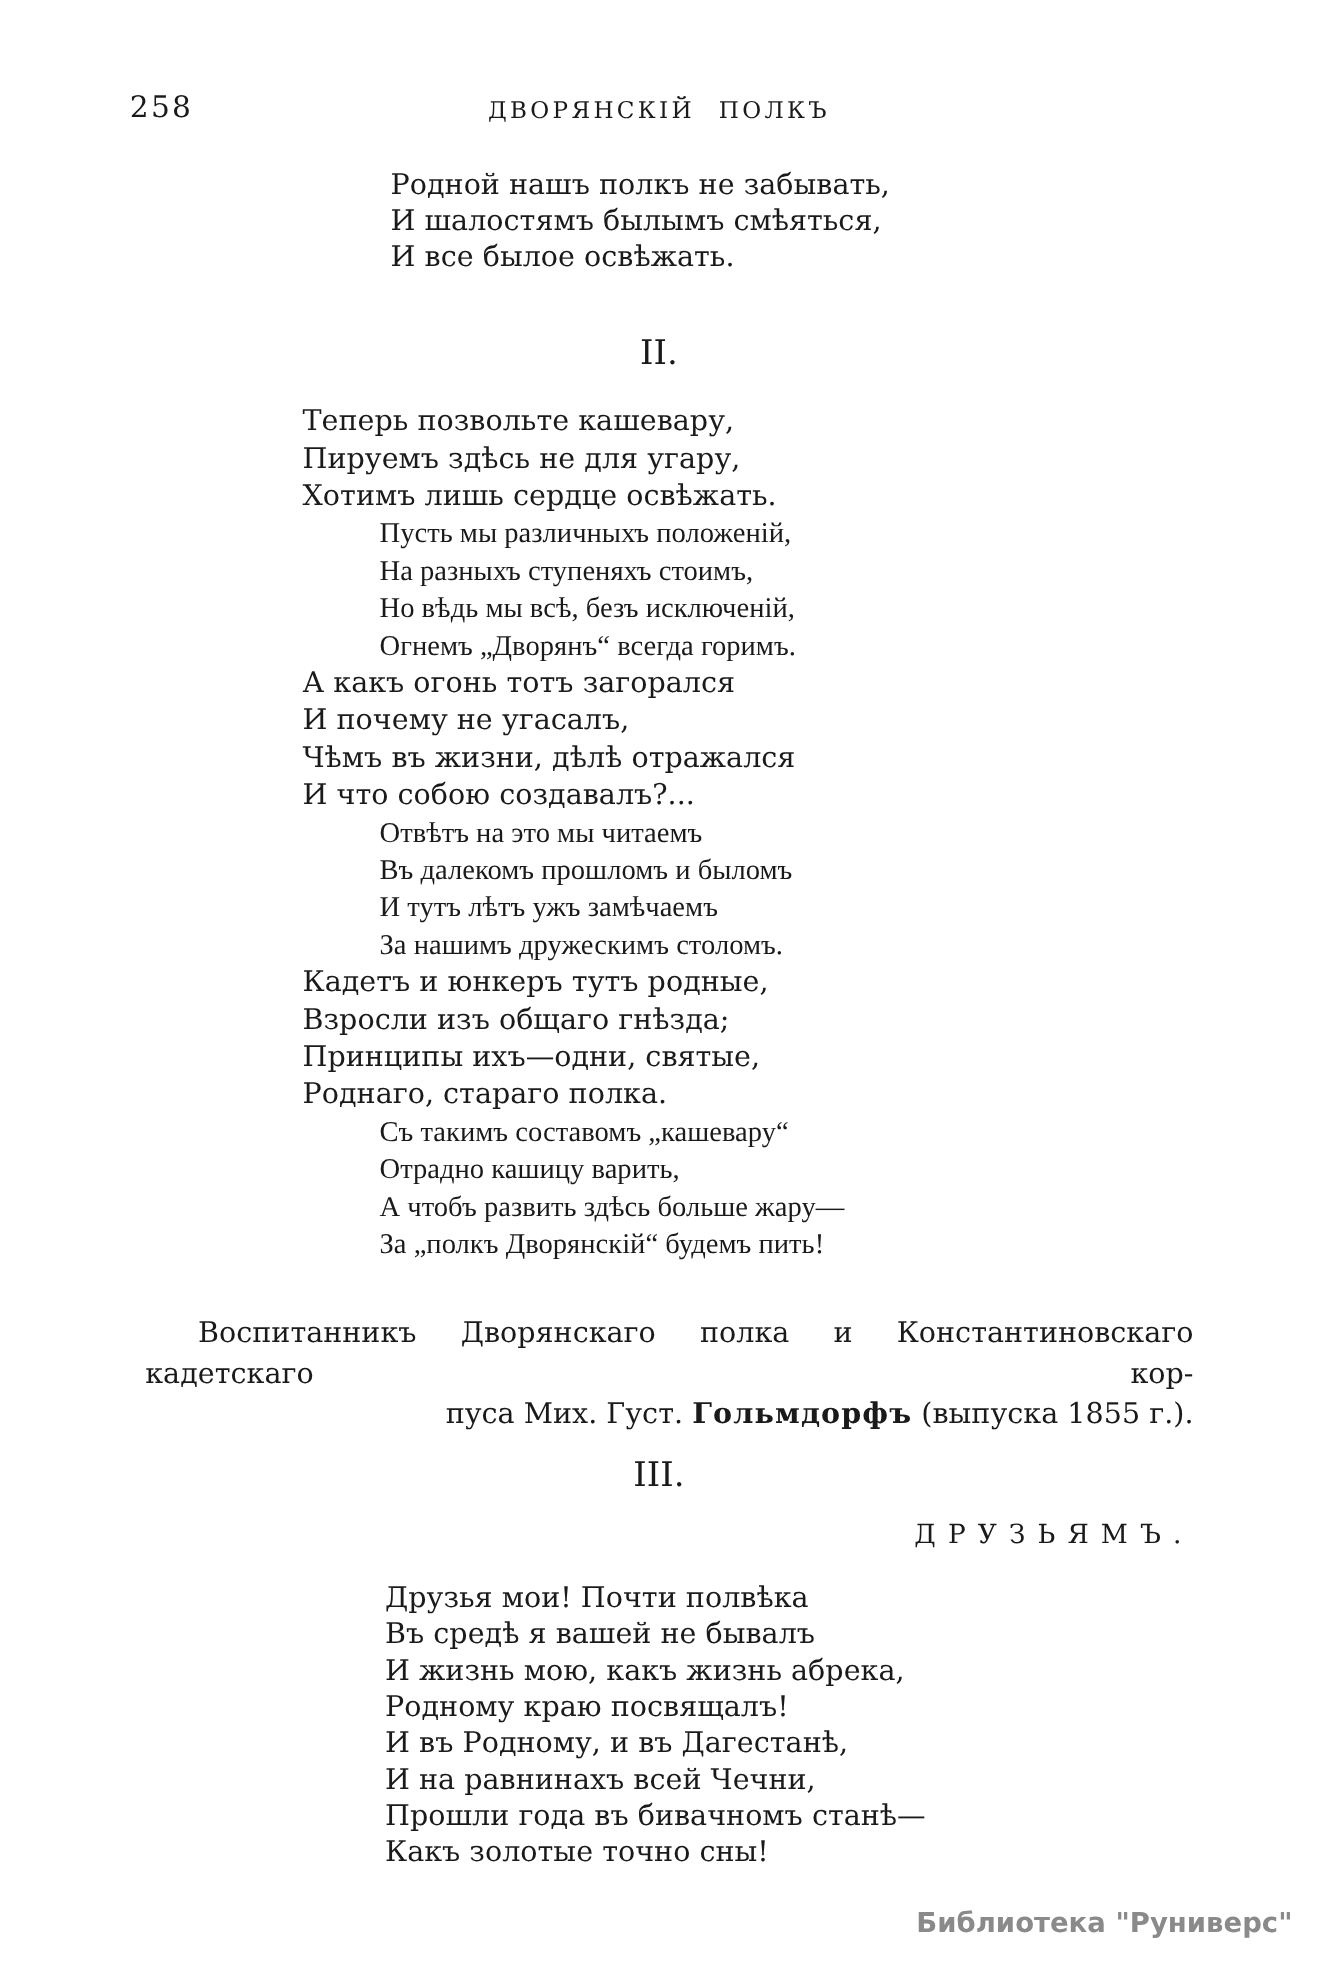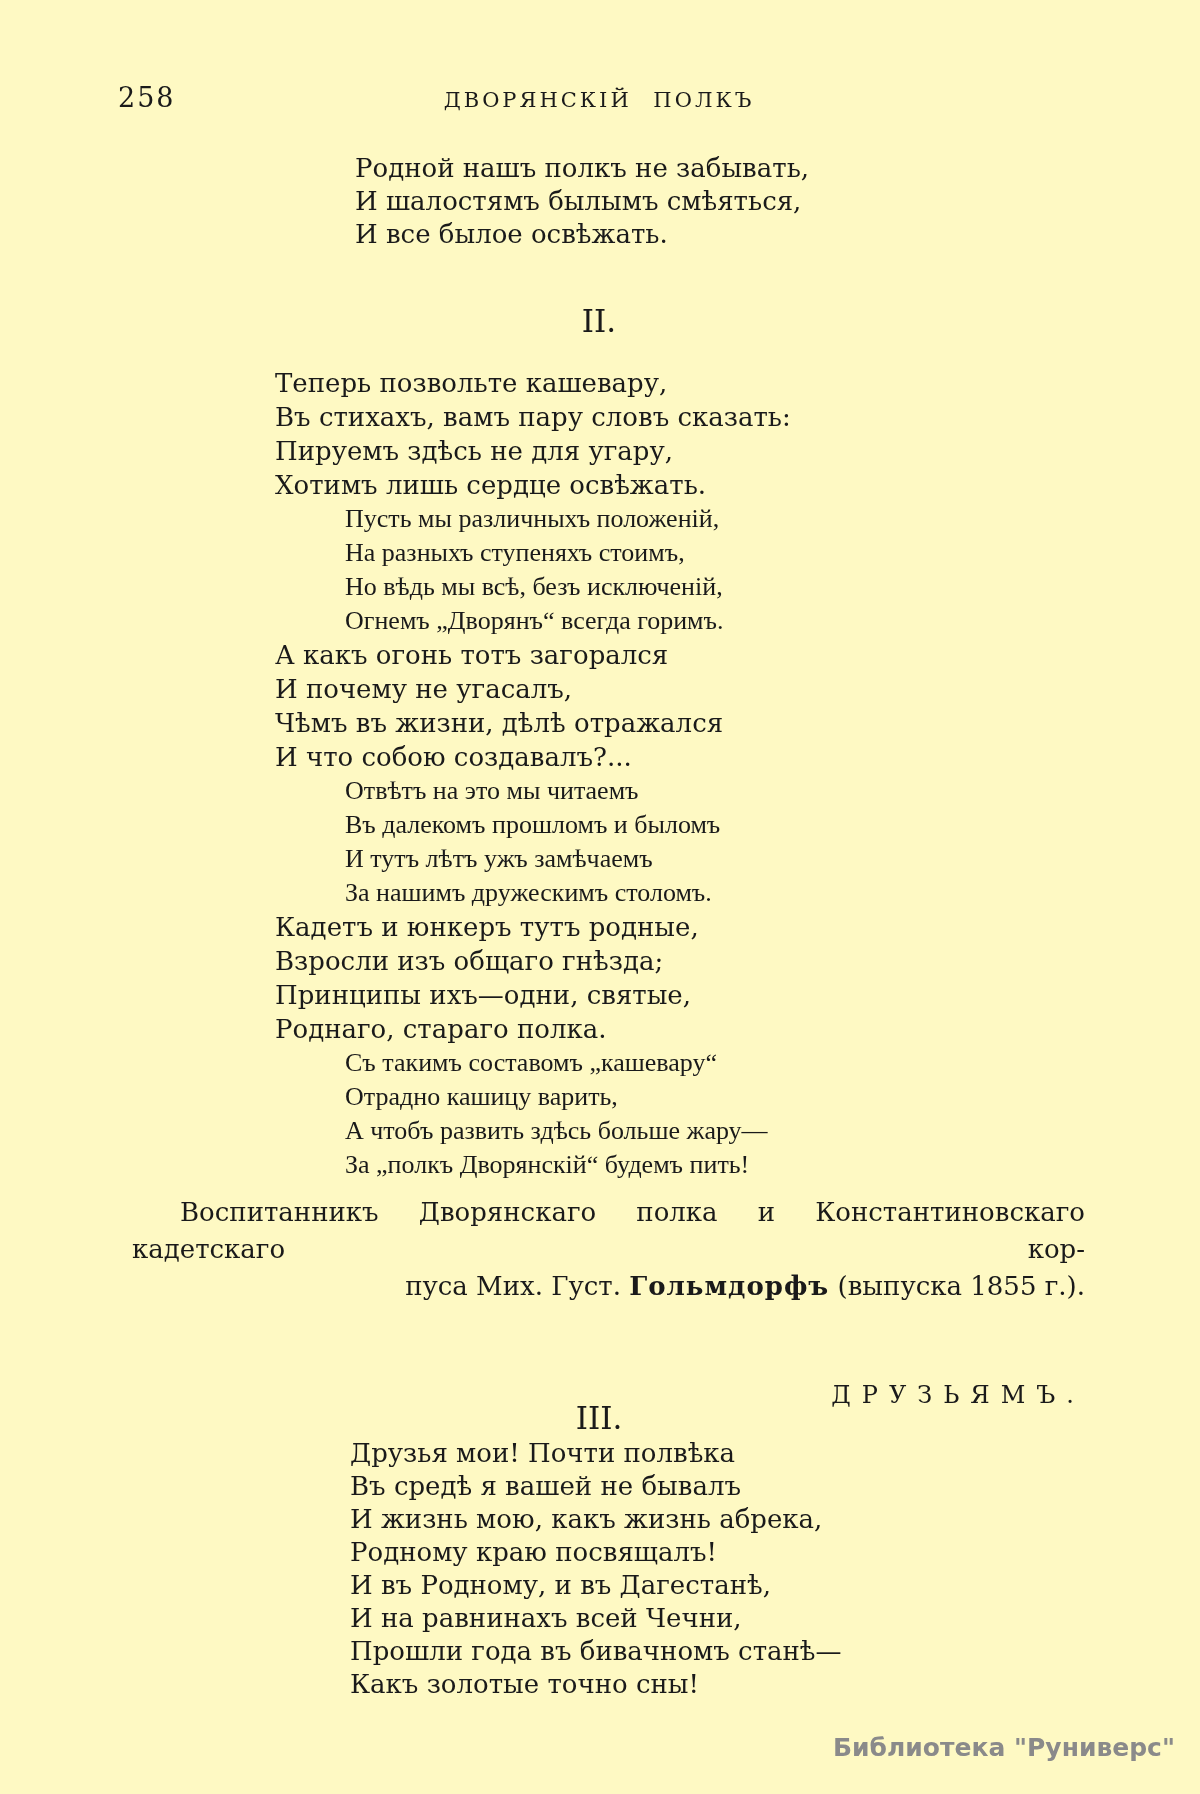--- a/index.html
+++ b/index.html
@@ -5,21 +5,21 @@
   html, body {
     margin: 0;
     padding: 0;
     background: #e8e8e8;
   }
   .page {
     position: relative;
     width: 1200px;
     height: 1794px;
     margin: 0 auto;
-    background: #fef9c3;
+    background: #ffffff;
     color: #1a1a1a;
     font-family: "DejaVu Serif", "Liberation Serif", serif;
     overflow: hidden;
   }
   .page-number {
     position: absolute;
     left: 118px;
     top: 82px;
     font-size: 27px;
     letter-spacing: 2px;
@@ -46,21 +46,21 @@
   .line { }
   .line.indent { padding-left: 70px; font-family: Liberation Serif, serif; }
   .section-heading {
     position: absolute;
     left: 113px;
     width: 972px;
     text-align: center;
     font-size: 31px;
   }
   .heading-2 { top: 303px; }
-  .heading-3 { top: 1400px; }
+  .heading-3 { top: 1323px; }
   .poem-title {
     position: absolute;
     left: 113px;
     width: 972px;
     top: 1381px;
     text-align: right;
     font-size: 24px;
     letter-spacing: 11px;
   }
   .attribution {
@@ -101,21 +101,20 @@
   <div class="stanza stanza-1">
     <div class="line">Родной нашъ полкъ не забывать,</div>
     <div class="line">И шалостямъ былымъ смѣяться,</div>
     <div class="line">И все былое освѣжать.</div>
   </div>
 
   <div class="section-heading heading-2">II.</div>
 
   <div class="stanza stanza-2">
     <div class="line">Теперь позвольте кашевару,</div>
-    <div class="line">Въ стихахъ, вамъ пару словъ сказать:</div>
     <div class="line">Пируемъ здѣсь не для угару,</div>
     <div class="line">Хотимъ лишь сердце освѣжать.</div>
     <div class="line indent">Пусть мы различныхъ положеній,</div>
     <div class="line indent">На разныхъ ступеняхъ стоимъ,</div>
     <div class="line indent">Но вѣдь мы всѣ, безъ исключеній,</div>
     <div class="line indent">Огнемъ „Дворянъ“ всегда горимъ.</div>
     <div class="line">А какъ огонь тотъ загорался</div>
     <div class="line">И почему не угасалъ,</div>
     <div class="line">Чѣмъ въ жизни, дѣлѣ отражался</div>
     <div class="line">И что собою создавалъ?...</div>

